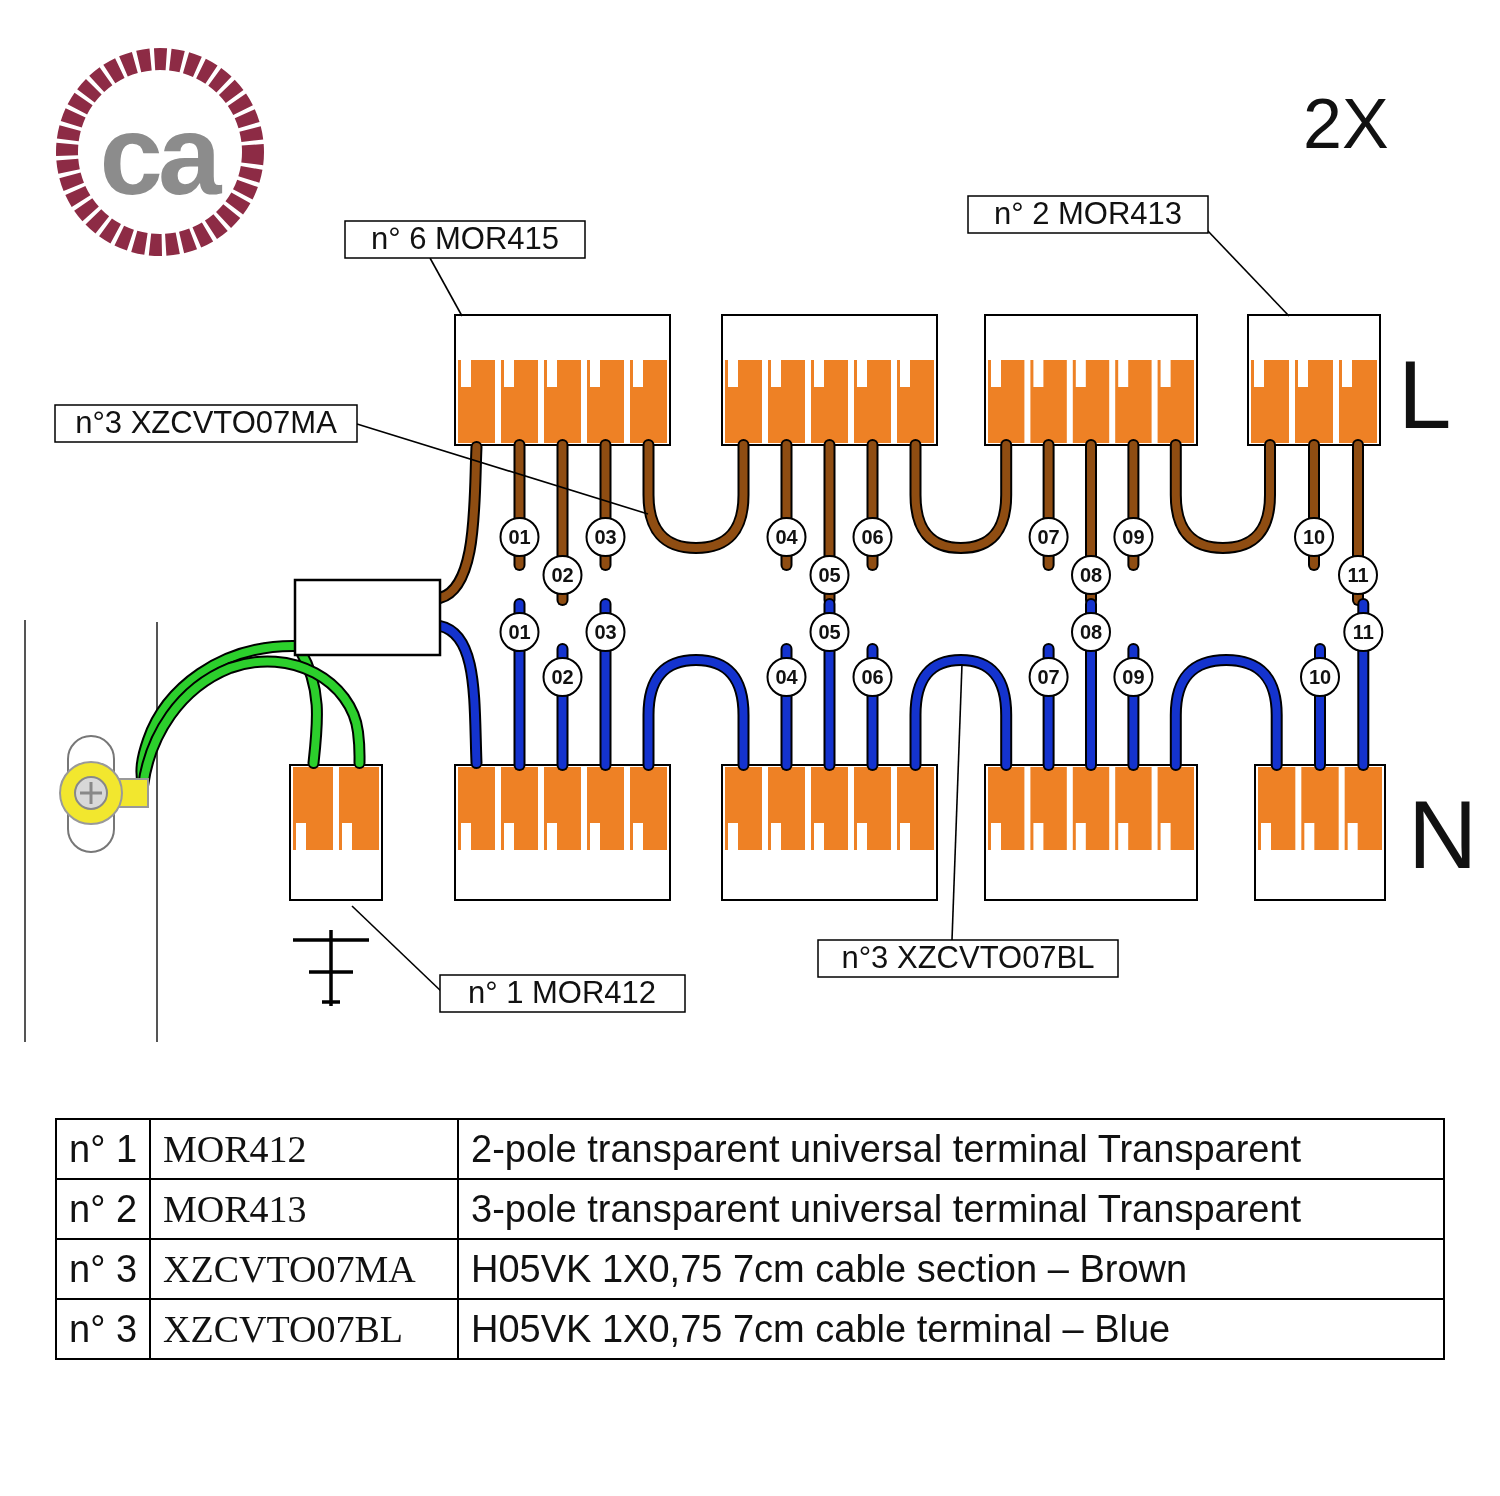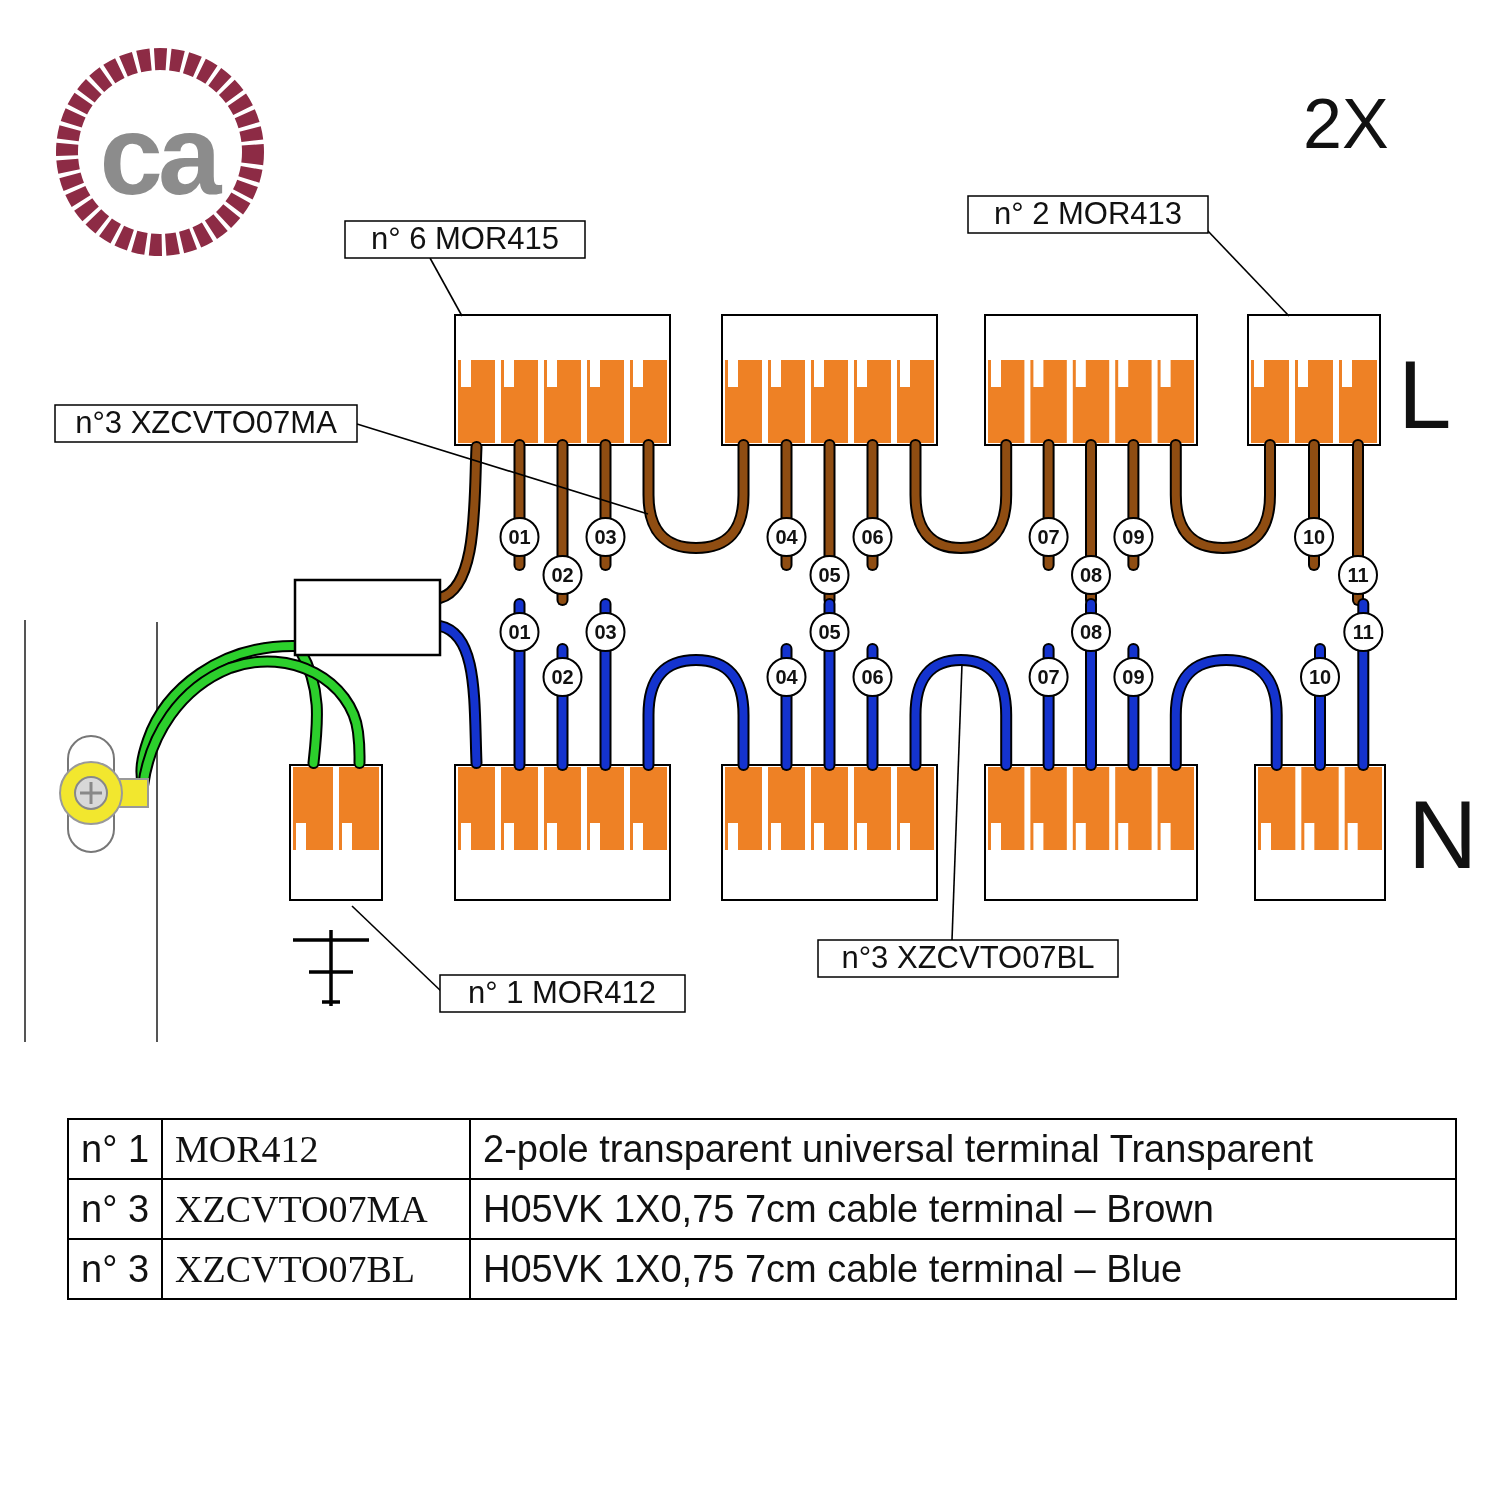--- a/index.html
+++ b/index.html
@@ -7,21 +7,21 @@
           font-family:"Liberation Sans","DejaVu Sans",sans-serif;overflow:hidden;}
   .canvas > svg{position:absolute;left:0;top:0;}
   text{font-family:"Liberation Sans","DejaVu Sans",sans-serif;}
   .callout-box{fill:#ffffff;stroke:#000;stroke-width:1.5;}
   .callout-text{font-size:31px;fill:#111;text-anchor:middle;}
   .leader{stroke:#000;stroke-width:1.6;fill:none;}
   .big-label{font-size:96px;fill:#111;}
   .qty{font-size:70px;fill:#111;}
   .logo-text{font-size:114px;font-weight:bold;text-anchor:middle;letter-spacing:-5px;}
   .wire-num{font-size:20px;text-anchor:middle;fill:#111;font-weight:bold;}
-  table.parts{position:absolute;left:67px;top:1118px;border-collapse:collapse;background:#fff;}
+  table.parts{position:absolute;left:55px;top:1118px;border-collapse:collapse;background:#fff;}
   table.parts td{border:2px solid #000;font-size:38px;color:#111;padding:6px 12px;height:46px;
                  vertical-align:middle;white-space:nowrap;}
   td.col0{width:66px;}
   td.col1{width:282px;font-family:Liberation Serif, serif;}
   td.col2{width:960px;margin-left:35px;}
 </style>
 </head>
 <body>
 
 <div class="canvas">
@@ -355,23 +355,28 @@
   </svg>
 
   <table class="parts">
     <tbody>
         <tr>
           <td class="col0">n° 1</td>
           <td class="col1">MOR412</td>
           <td class="col2">2-pole transparent universal terminal Transparent</td>
         </tr>
         <tr>
+          <td class="col0">n° 2</td>
+          <td class="col1">MOR413</td>
+          <td class="col2">3-pole transparent universal terminal Transparent</td>
+        </tr>
+        <tr>
           <td class="col0">n° 3</td>
           <td class="col1">XZCVTO07MA</td>
-          <td class="col2">H05VK 1X0,75 7cm cable terminal – Brown</td>
+          <td class="col2">H05VK 1X0,75 7cm cable section – Brown</td>
         </tr>
         <tr>
           <td class="col0">n° 3</td>
           <td class="col1">XZCVTO07BL</td>
           <td class="col2">H05VK 1X0,75 7cm cable terminal – Blue</td>
         </tr>
       </tbody>
   </table>
 </div>
 

